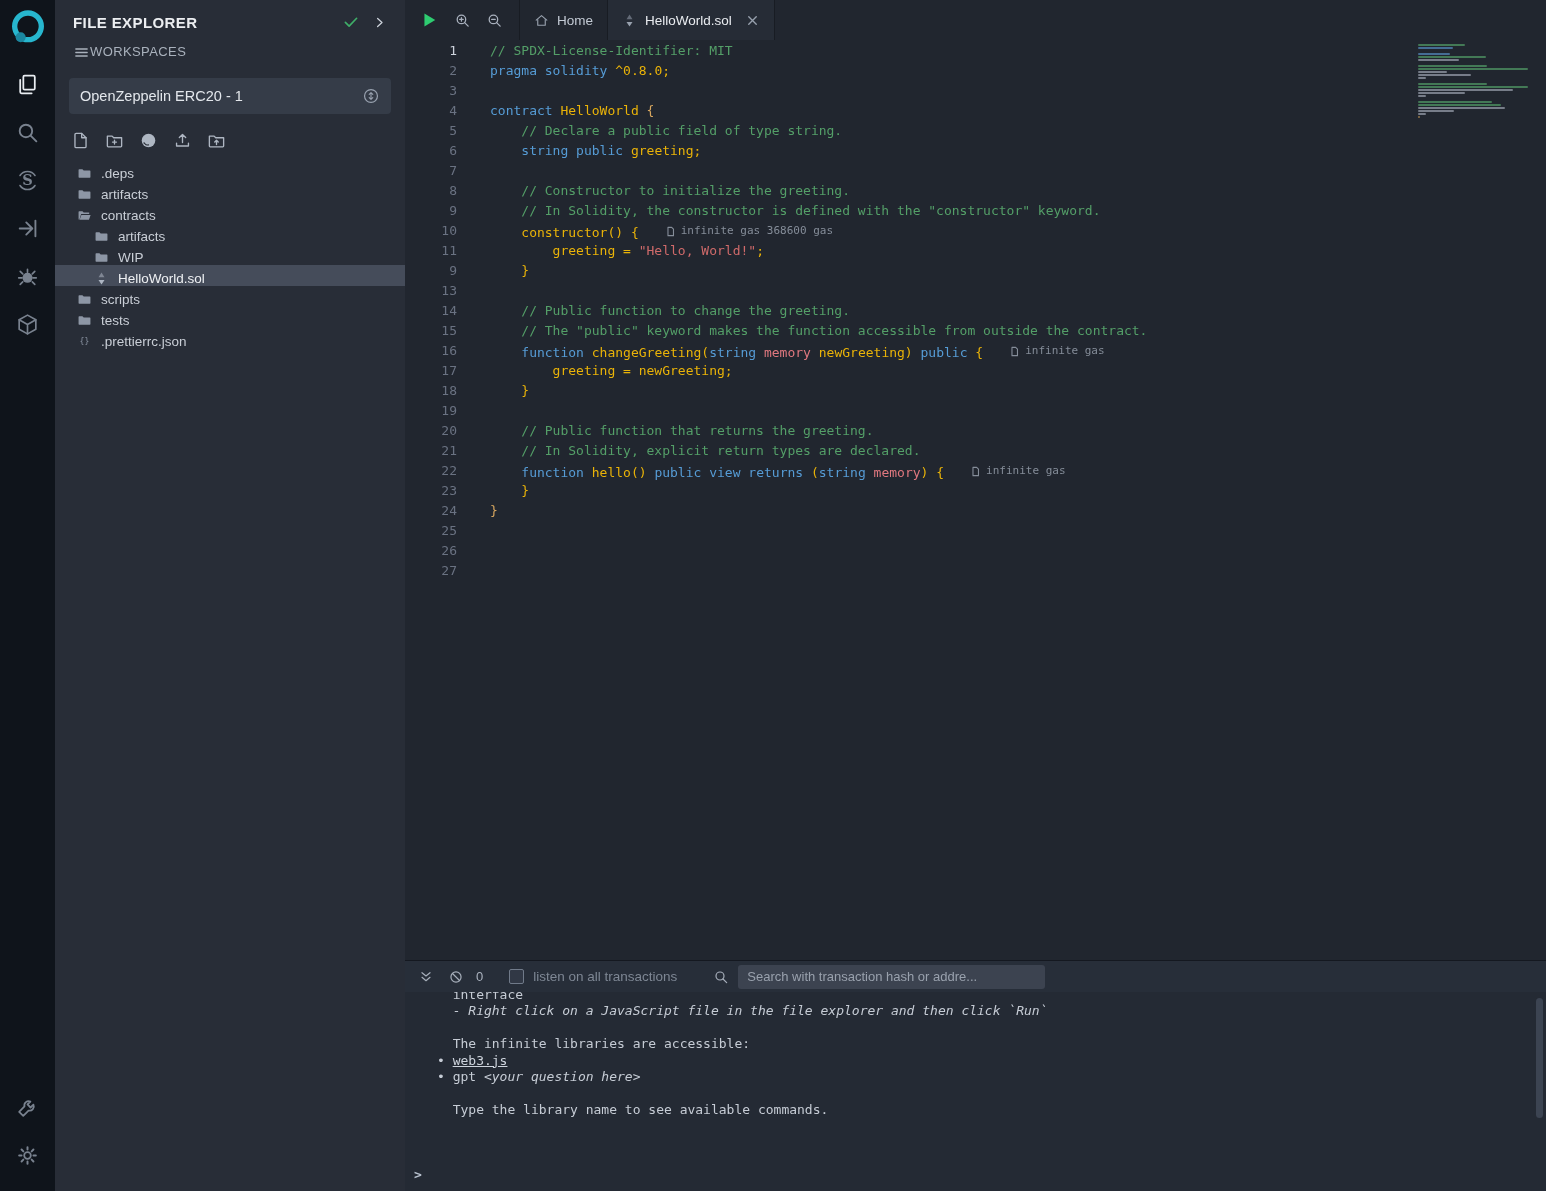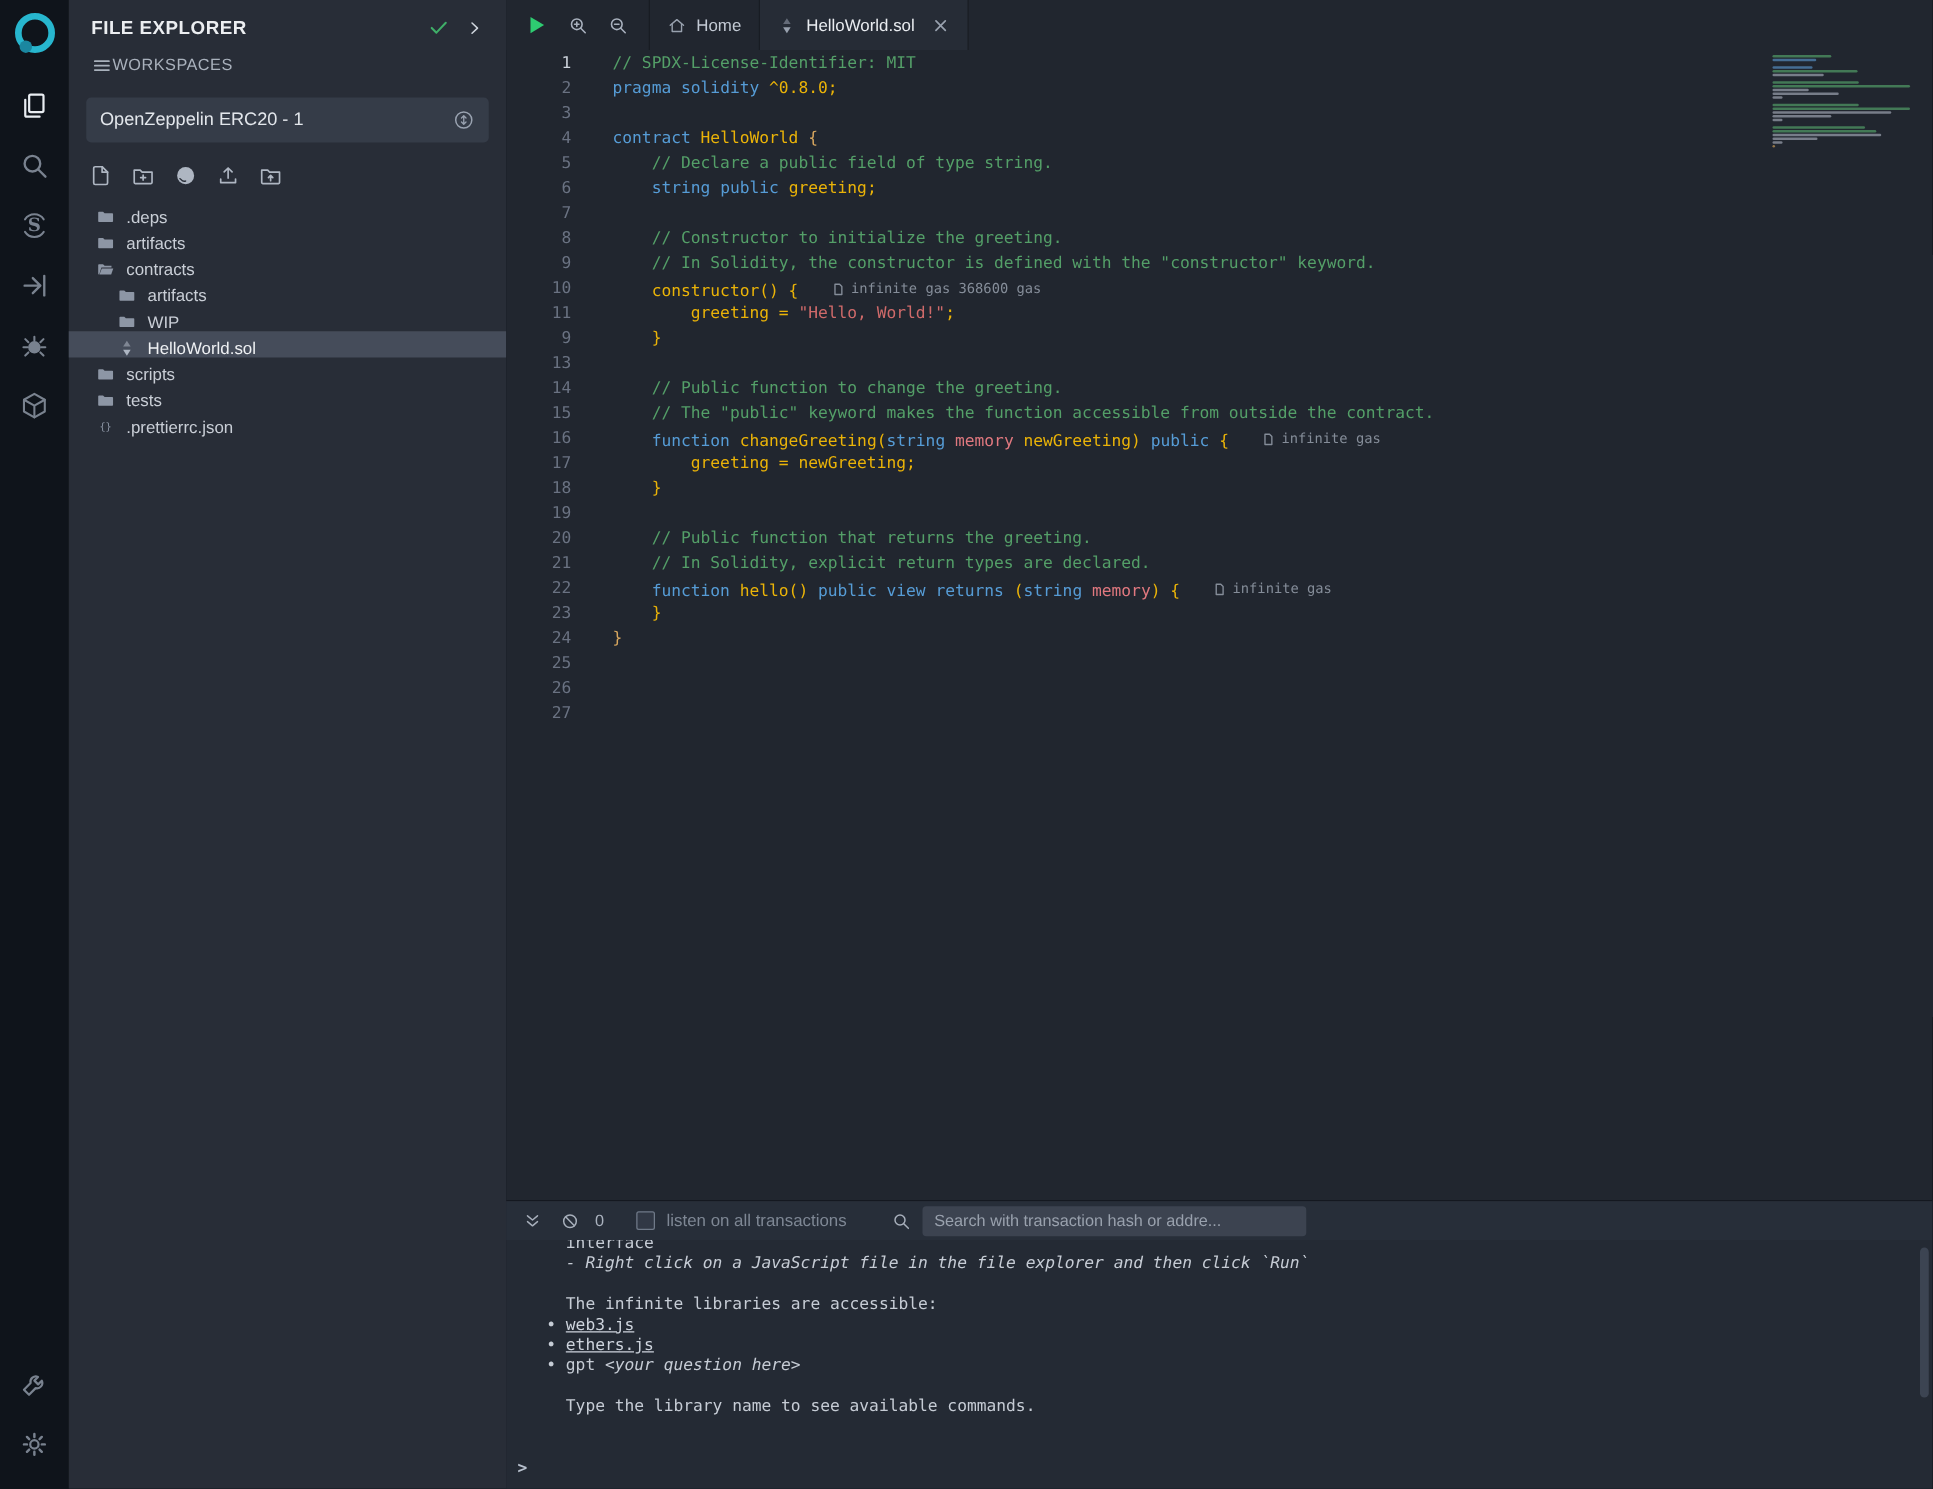--- a/index.html
+++ b/index.html
@@ -492,21 +492,20 @@
           </svg>
         <input class="t-search" type="text" placeholder="Search with transaction hash or addre..." style="">
       </div>
       <div class="t-body">
         <div class="t-lines">
             <div class="t-line"><span class="seg-plain">  interface</span></div>
             <div class="t-line"><span class="seg-italic">  - Right click on a JavaScript file in the file explorer and then click `Run`</span></div>
             <div class="t-line">&nbsp;</div>
             <div class="t-line"><span class="seg-plain">  The infinite libraries are accessible:</span></div>
             <div class="t-line"><span class="seg-plain">• </span><span class="seg-link">web3.js</span></div>
-            <div class="t-line"><span class="seg-plain">• </span><span class="seg-link">ethers.js</span></div>
             <div class="t-line"><span class="seg-plain">• </span><span class="seg-plain">gpt </span><span class="seg-italic">&lt;your question here&gt;</span></div>
             <div class="t-line">&nbsp;</div>
             <div class="t-line"><span class="seg-plain">  Type the library name to see available commands.</span></div>
           </div>
         <div class="t-prompt">&gt;</div>
         <div class="t-scrollbar"></div>
       </div>
     </div>
 
   </div>

